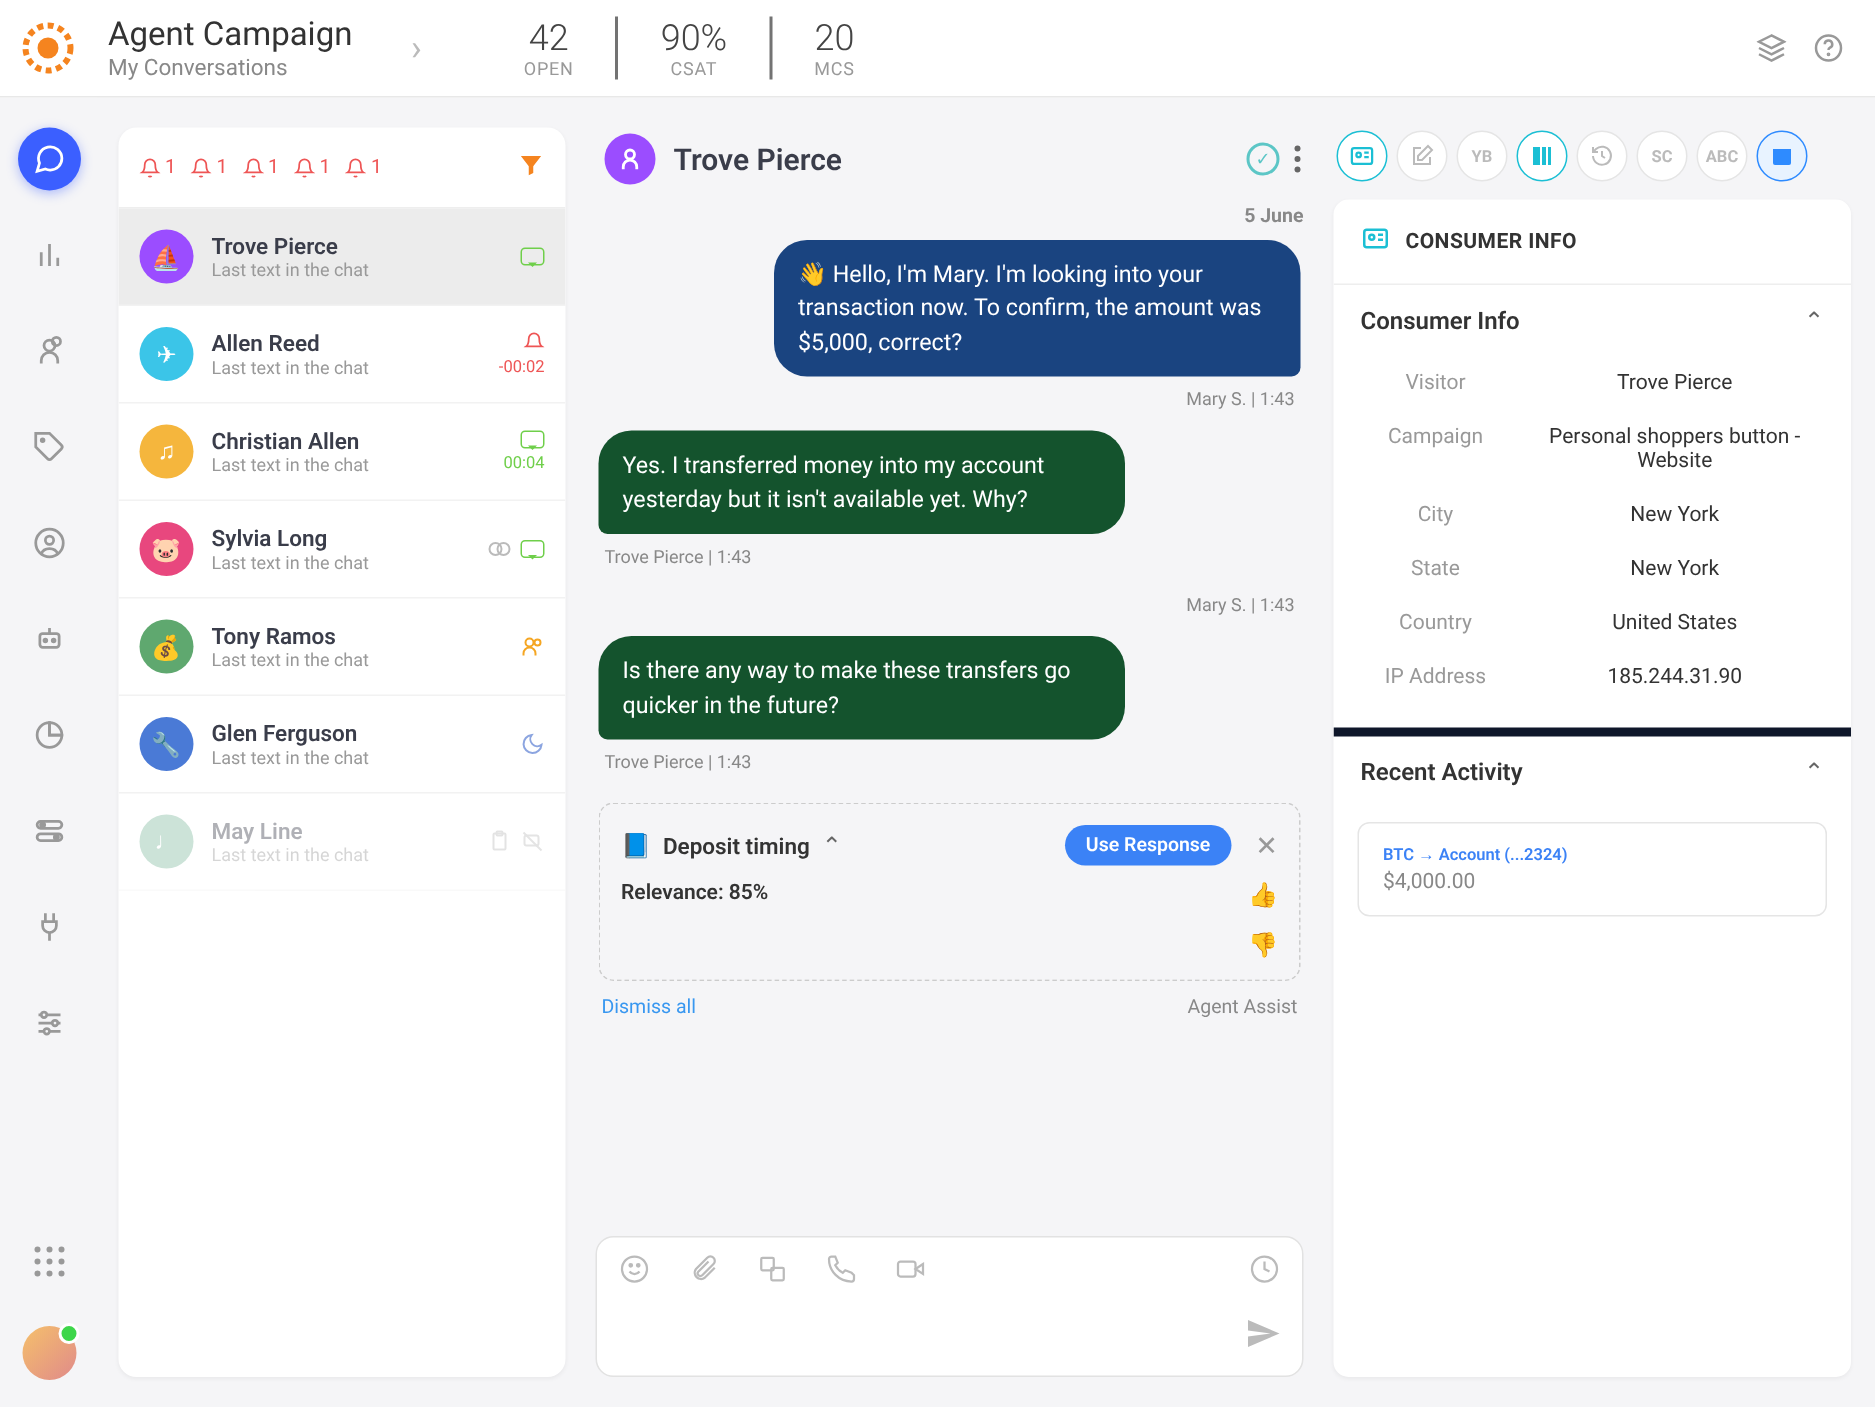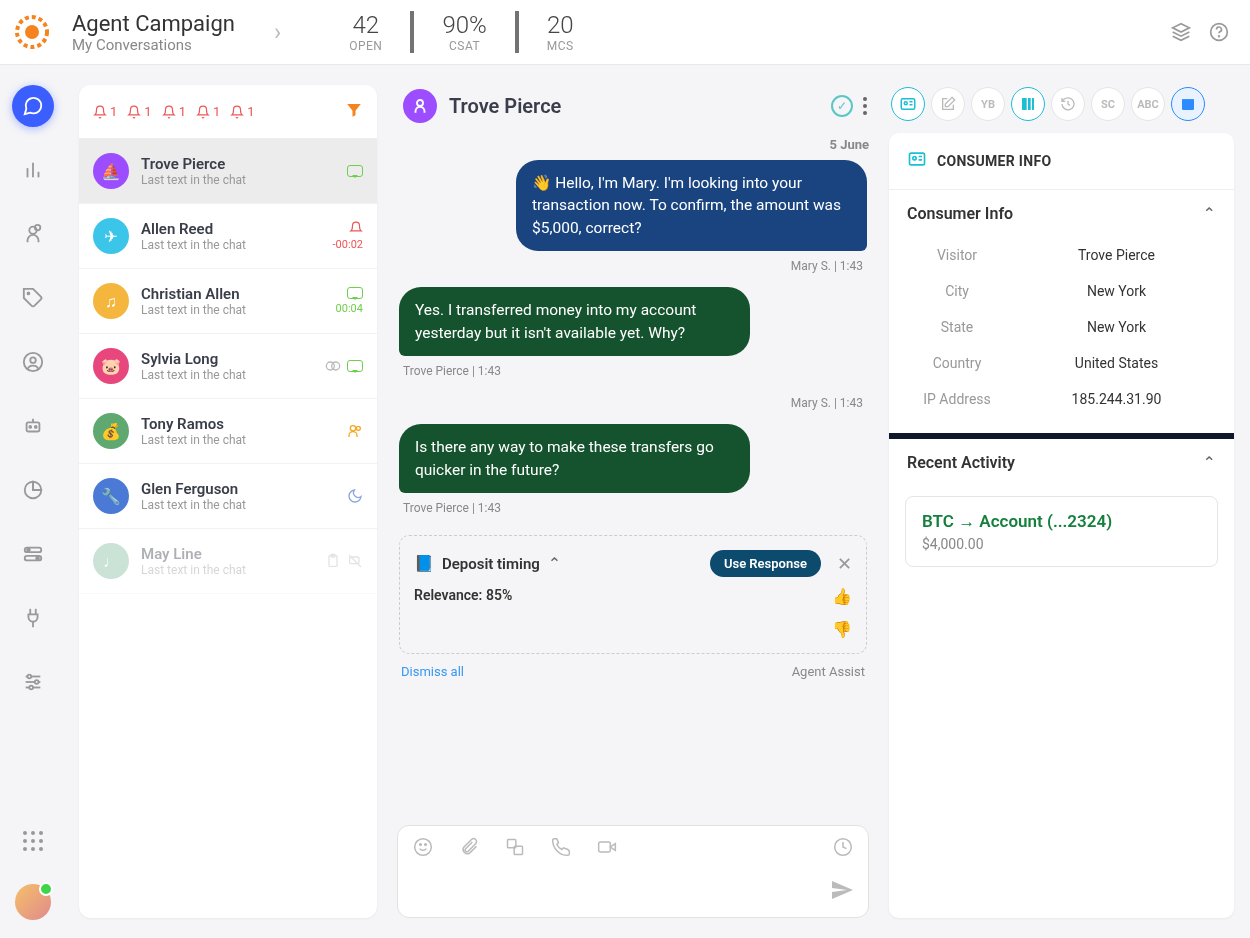--- a/index.html
+++ b/index.html
@@ -5,21 +5,21 @@
 * { box-sizing: border-box; margin: 0; padding: 0; font-family: -apple-system, BlinkMacSystemFont, "Segoe UI", Roboto, sans-serif; }
 body { background: #f5f5f7; width: 1250px; height: 938px; overflow: hidden; display: flex; flex-direction: column; }
 .topbar { height: 65px; background: #fff; display: flex; align-items: center; padding: 0 20px 0 12px; gap: 10px; border-bottom: 1px solid #e8e8e8;}
 .logo { width: 40px; height: 40px; border-radius: 50%; display:flex;align-items:center;justify-content:center; }
 .logo svg { width: 40px; height: 40px;}
 .workspace-title-box { display:flex;flex-direction:column; margin-left:10px; min-width:180px;}
 .workspace-title { font-size: 22px; font-weight: 400; color: #333; }
 .workspace-sub { font-size: 15px; color: #888; }
 .chev { color:#bbb; font-size:24px; margin-left:12px; cursor:pointer;}
 .stat-group { display:flex; gap:0; margin-left:30px;}
-.stat { display:flex;flex-direction:column;align-items:center; padding:0 28px; border-right:4px solid #737373; }
+.stat { display:flex;flex-direction:column;align-items:center; padding:0 28px; border-right:2px solid #737373; }
 .stat:last-child { border-right:none;}
 .stat .val { font-size: 24px; font-weight:300; color:#444;}
 .stat .lbl { font-size: 12px; color:#999; letter-spacing:0.5px;}
 .top-right { margin-left:auto; display:flex; gap:16px; align-items:center;}
 .top-icon { width:22px;height:22px; color:#999; cursor:pointer; display:flex;align-items:center;justify-content:center;}
 .main { flex:1; display:flex; overflow:hidden;}
 .leftnav { width:65px; background:#f5f5f7; display:flex;flex-direction:column;align-items:center; padding-top:20px; gap:22px;}
 .nav-i { width:42px;height:42px; border-radius:50%; display:flex;align-items:center;justify-content:center; color:#999; cursor:pointer;}
 .nav-i.active { background:#3b5fff; color:#fff; box-shadow:0 2px 8px rgba(59,95,255,0.4);}
 .nav-spacer { flex:1;}
@@ -66,21 +66,21 @@
 .msg { max-width:75%; padding:12px 16px; border-radius:22px; font-size:15.5px; line-height:1.45;}
 .msg.agent { background:#1a4480; color:#fff; align-self:flex-end; border-bottom-right-radius:6px;}
 .msg.cust { background:#14532d; color:#fff; align-self:flex-start; border-bottom-left-radius:6px;}
 .msg-meta { font-size:12px;color:#888; margin:4px 4px 10px;}
 .msg-meta.right{text-align:right;}
 .suggest-card { border:1.5px dashed #ccc; border-radius:10px; padding:14px; margin-top:6px;}
 .suggest-hdr { display:flex;align-items:center;gap:8px; margin-bottom:10px;}
 .book-i{color:#1a4480;font-size:16px;}
 .suggest-title{font-weight:600;color:#333;font-size:15px;}
 .chev-up{color:#666;cursor:pointer;}
-.use-btn{margin-left:auto;background:#0c4a6e;color:#fff;border:none;border-radius:14px;padding:6px 14px;font-size:13px;font-weight:600;cursor:pointer;}
+.use-btn{margin-left:auto;background:#3b82f6;color:#fff;border:none;border-radius:14px;padding:6px 14px;font-size:13px;font-weight:600;cursor:pointer;}
 .close-sugg{color:#999;cursor:pointer;font-size:18px;margin-left:8px;}
 .rel-row{display:flex;align-items:flex-start;gap:10px;}
 .rel-txt{flex:1;}
 .relevance{font-size:14px;color:#333;font-weight:600;margin-bottom:8px;}
 .sugg-body{font-size:14px;color:#888;line-height:1.5;}
 .thumbs{display:flex;flex-direction:column;gap:14px;color:#bbb;cursor:pointer;}
 .suggest-foot{display:flex;justify-content:space-between;font-size:13px;margin:6px 2px 0;}
 .dismiss{color:#3897f0;cursor:pointer;}
 .assist-lbl{color:#888;}
 .compose { margin-top:10px; background:#fff; border:1px solid #e2e2e2; border-radius:12px; padding:10px 14px; display:flex;flex-direction:column;gap:20px;}
@@ -99,21 +99,21 @@
 .info-head-icon{color:#1bbfd4;}
 .info-head-title{font-size:14px;font-weight:700;color:#333;letter-spacing:0.3px;}
 .section-head { display:flex;align-items:center;justify-content:space-between;padding:14px 18px;cursor:pointer;}
 .section-title{font-size:16px;font-weight:600;color:#333;}
 .section-chev{color:#666;}
 .info-rows{padding:0 18px 16px;}
 .info-row{display:flex;padding:10px 0;gap:10px;text-align:center;}
 .info-row .k{width:100px;font-size:14px;color:#999;}
 .info-row .v{flex:1;font-size:14px;color:#333;}
 .activity-card{margin:10px 16px;border:1px solid #e5e5e5;border-radius:8px;padding:14px 16px;}
-.act-title{font-size:17px;font-weight:600;color:#15803d;}
+.act-title{font-size:11px;font-weight:600;color:#3b82f6;}
 .act-amt{font-size:14px;color:#888;margin-top:4px;}
 </style>
 </head>
 <body>
 
 <div class="topbar">
   <div class="logo">
     <svg viewBox="0 0 40 40">
         <circle cx="20" cy="20" r="15" fill="none" stroke="#f5841f" stroke-width="4" stroke-dasharray="4 3"></circle>
         <circle cx="20" cy="20" r="7" fill="#f5841f"></circle>
@@ -542,20 +542,24 @@
         <div class="section-head">
           <span class="section-title">Consumer Info</span>
           <span class="section-chev">⌃</span>
         </div>
         <div class="info-rows" id="info-rows">
             <div class="info-row">
               <div class="k">Visitor</div>
               <div class="v">Trove Pierce</div>
             </div>
             <div class="info-row">
+              <div class="k">Campaign</div>
+              <div class="v">Personal shoppers button - Website</div>
+            </div>
+            <div class="info-row">
               <div class="k">City</div>
               <div class="v">New York</div>
             </div>
             <div class="info-row">
               <div class="k">State</div>
               <div class="v">New York</div>
             </div>
             <div class="info-row">
               <div class="k">Country</div>
               <div class="v">United States</div>

